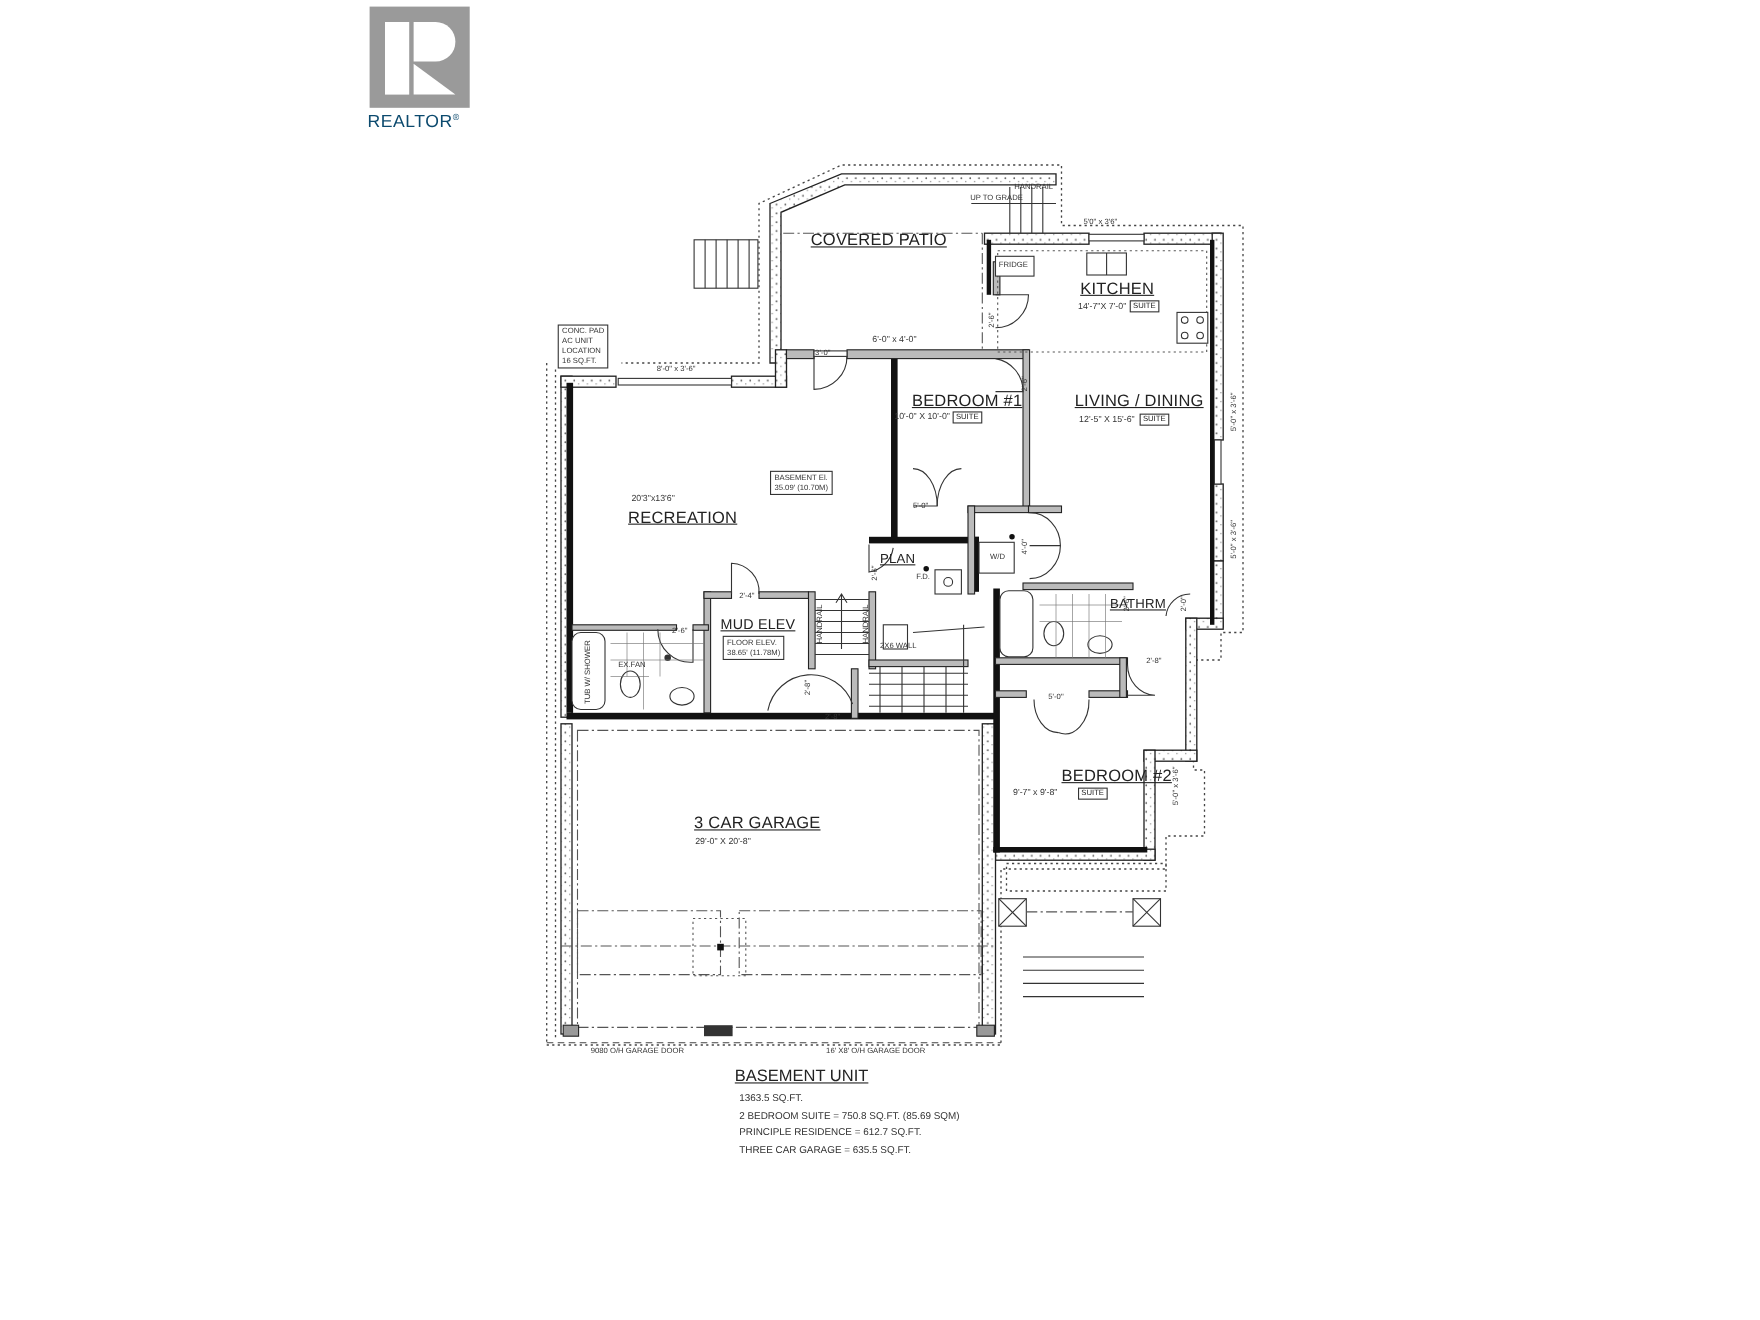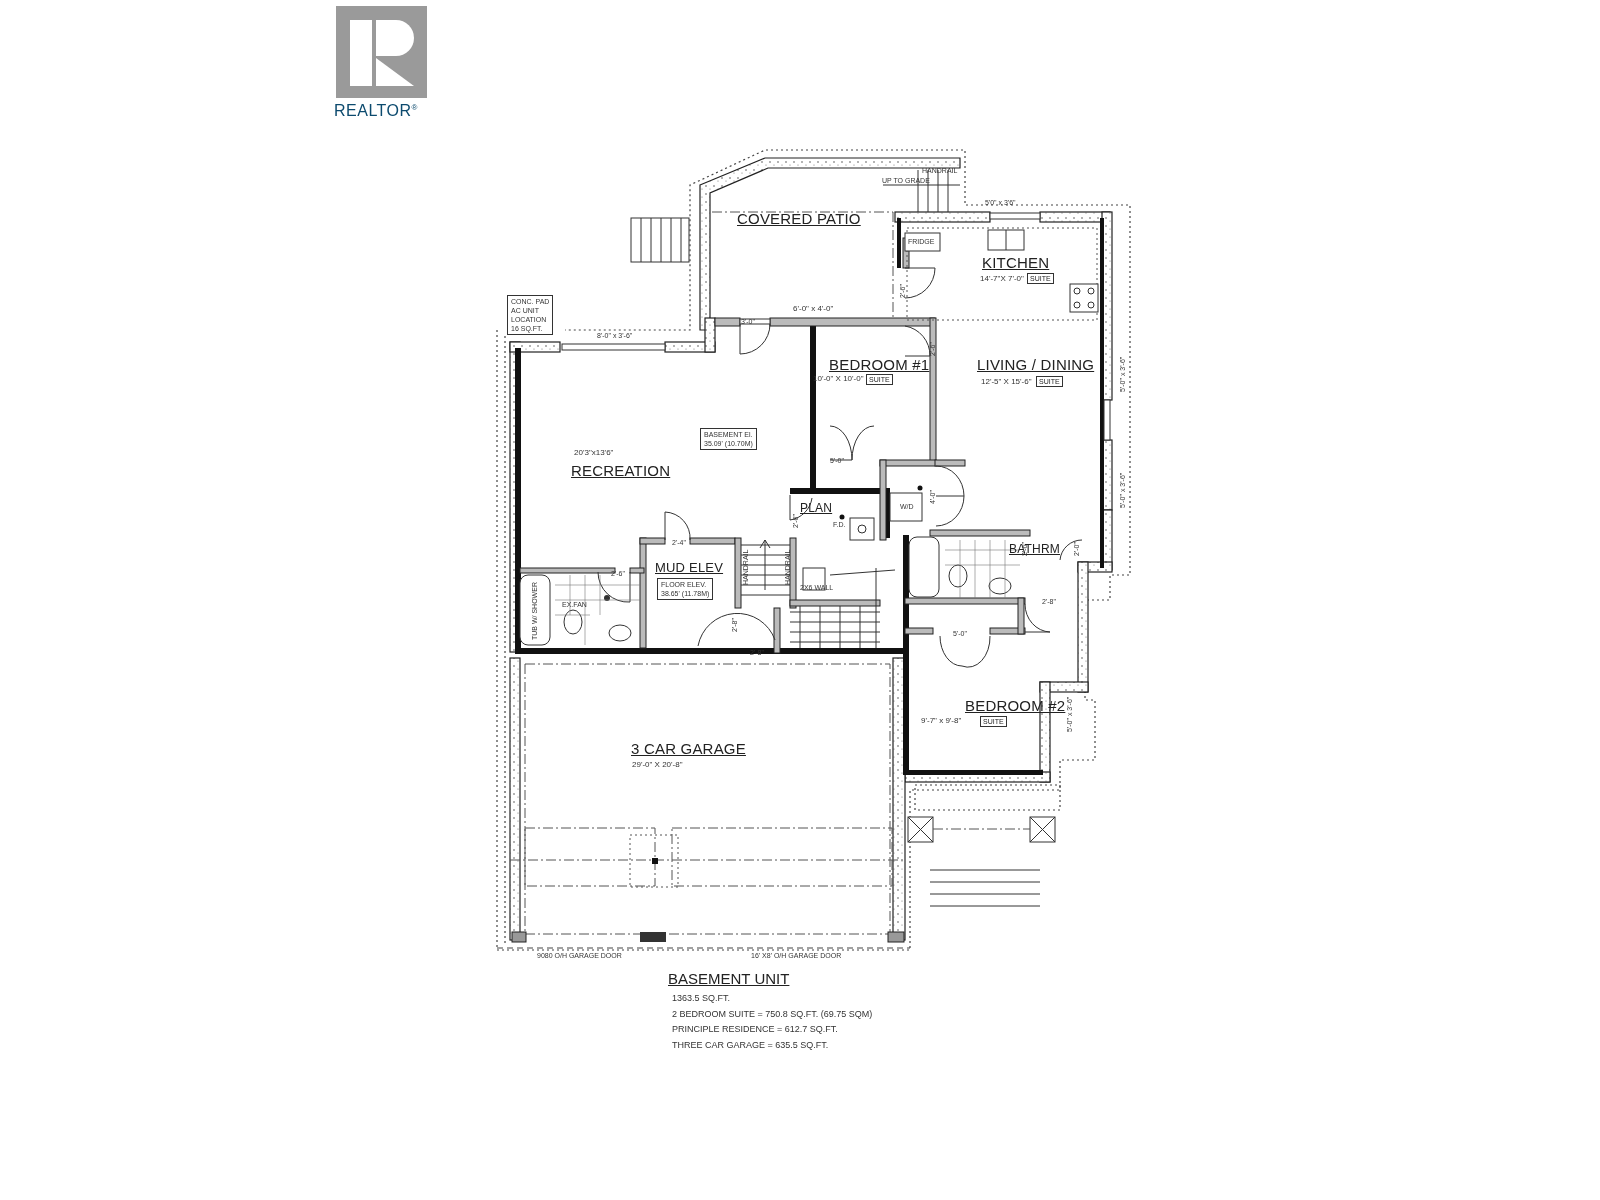--- a/index.html
+++ b/index.html
@@ -326,16 +326,16 @@
 <div class="abs note vert" style="left:1118px;top:392px;">5'-0" x 3'-6"</div>
 <div class="abs note vert" style="left:1118px;top:508px;">5'-0" x 3'-6"</div>
 <div class="abs note vert" style="left:1065px;top:732px;">5'-0" x 3'-6"</div>
 
 <div class="abs note" style="left:537px;top:951px;">9080 O/H GARAGE DOOR</div>
 <div class="abs note" style="left:751px;top:951px;">16' X8' O/H GARAGE DOOR</div>
 
 <div class="abs plan-title">BASEMENT UNIT</div>
 <div class="abs summary">
   <div>1363.5 SQ.FT.</div>
-  <div>2 BEDROOM SUITE =  750.8 SQ.FT.  (69.75 SQM)</div>
+  <div>2 BEDROOM SUITE =  750.8 SQ.FT.  (85.69 SQM)</div>
   <div>PRINCIPLE RESIDENCE = 612.7  SQ.FT.</div>
   <div>THREE CAR GARAGE = 635.5  SQ.FT.</div>
 </div>
 
 </body></html>

